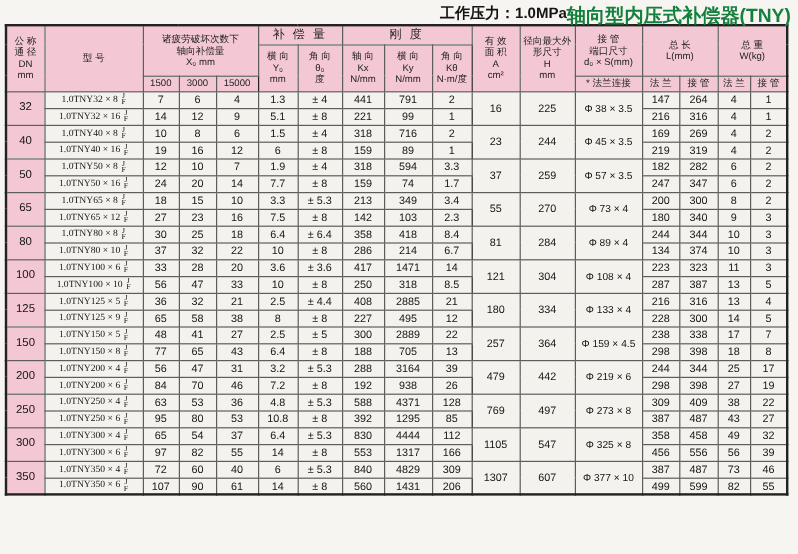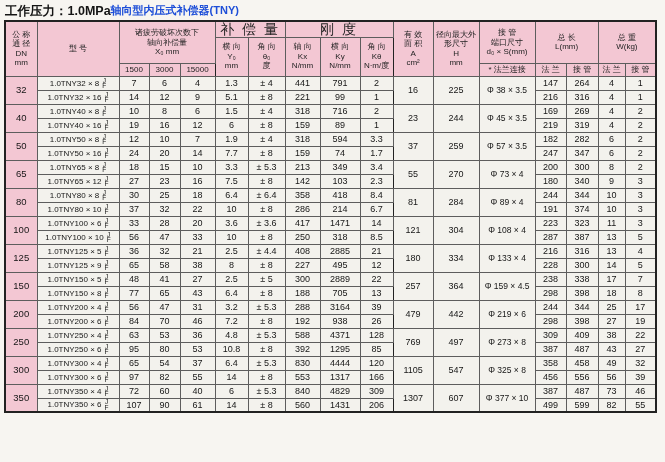--- a/index.html
+++ b/index.html
@@ -2,38 +2,38 @@
 <html><head>
 <meta charset="utf-8">
 <style>
   * { box-sizing: border-box; }
   html,body { margin:0; padding:0; }
   body {
     width:665px; height:462px; overflow:hidden;
     background:#f7f5f1;
     font-family:"Liberation Sans","DejaVu Sans",sans-serif;
   }
-  .titlebar { display:flex; justify-content:flex-start; align-items:flex-start;
+  .titlebar { display:flex; justify-content:flex-end; align-items:flex-start;
     height:20px; padding:3px 6px 0 5px; }
   .title-left  { font-weight:bold; font-size:12.5px; color:#141414; }
-  .title-right { font-weight:bold; font-size:11px;   color:#1d4ed8; }
+  .title-right { font-weight:bold; font-size:16px;   color:#15803d; }
 
   table { border-collapse:collapse; table-layout:fixed; width:630px;
     margin-left:4px; border:2px solid #222; }
   th, td { border:1px solid #5d5d5d; padding:0; text-align:center; vertical-align:middle; overflow:hidden; }
   thead th { background:#f3c7d3; font-weight:normal; font-size:8px; line-height:9.5px;
     white-space:pre-line; color:#232323; }
-  thead th.gtitle { font-size:14px; letter-spacing:2px; }
+  thead th.gtitle { font-size:10px; letter-spacing:2px; }
   tr.hr1 { height:16px; } tr.hr2 { height:26px; } tr.hr3 { height:13px;margin-top:16px; }
 
   tbody td { background:#f3f2ed; font-size:9px; color:#161616; height:14px; line-height:10px; }
   td.dn    { background:#f3c7d3; font-size:9.5px; }
   td.model { font-size:8px; }
   td.port  { font-size:8.5px;margin-top:32px; }
-  .model-wrap { display:flex; justify-content:center; align-items:flex-end; gap:3px; }
+  .model-wrap { display:flex; justify-content:center; align-items:flex-start; gap:3px;font-family:Liberation Serif, serif; }
   .jf { display:inline-flex; flex-direction:column; font-size:6.5px; line-height:5.5px; }
   .jf i { font-style:normal; }
   tr.group-first td { border-top:1.6px solid #222; }
   .hl { border-left:1.6px solid #222; }
 </style>
 </head>
 <body>
 
 <div class="page">
   <div class="titlebar">
@@ -356,21 +356,21 @@
             </span>
           </td>
           <td class="hl">37</td>
           <td>32</td>
           <td>22</td>
           <td class="hl">10</td>
           <td>± 8</td>
           <td class="hl">286</td>
           <td>214</td>
           <td>6.7</td>
-          <td class="hl">191</td>
+          <td class="hl">134</td>
           <td>374</td>
           <td class="hl">10</td>
           <td>3</td>
         </tr>
         <tr class="group-first">
           <td class="dn" rowspan="2">100</td>
           <td class="model">
             <span class="model-wrap">
               <span>1.0TNY100 × 6</span>
               <span class="jf">
@@ -629,21 +629,21 @@
               </span>
             </span>
           </td>
           <td class="hl">65</td>
           <td>54</td>
           <td>37</td>
           <td class="hl">6.4</td>
           <td>± 5.3</td>
           <td class="hl">830</td>
           <td>4444</td>
-          <td>120</td>
+          <td>112</td>
           <td class="hl" rowspan="2">1105</td>
           <td rowspan="2">547</td>
           <td class="port hl" rowspan="2">Φ 325 × 8</td>
           <td class="hl">358</td>
           <td>458</td>
           <td class="hl">49</td>
           <td>32</td>
         </tr>
         <tr>
           <td class="model">

